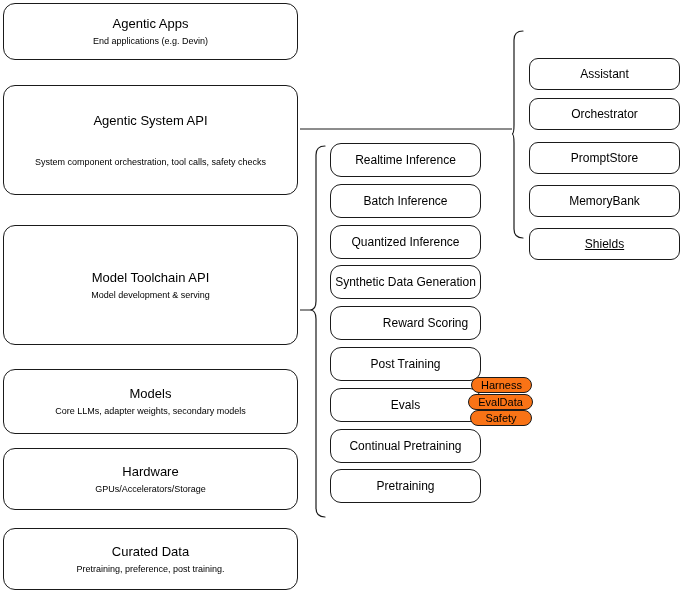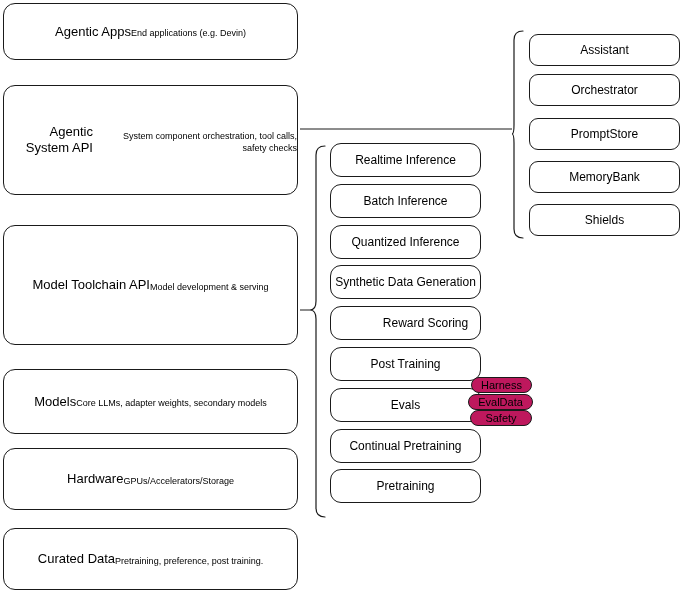--- a/index.html
+++ b/index.html
@@ -20,24 +20,24 @@
     left: 0; top: 0;
     width: 682px;
     height: 591px;
   }
   .box {
     position: absolute;
     box-sizing: border-box;
     border: 1px solid #1a1a1a;
     background: #ffffff;
     display: flex;
-    flex-direction: row;
+    flex-direction: column;
     align-items: center;
     justify-content: center;
-    text-align: right;
+    text-align: left;
   }
   
   .layer {
     border-radius: 12px;
     left: 3px;
     width: 295px;
   }
   .layer .title {
     font-size: 13px;
     line-height: 16px;
@@ -59,27 +59,28 @@
     line-height: 14px;
   }
   
   .right {
     border-radius: 9px;
     left: 529px;
     width: 151px;
     height: 32px;
     font-size: 12px;
     line-height: 14px;
+    margin-top: 24px;
   }
   
   .pill {
     position: absolute;
     box-sizing: border-box;
     border: 1px solid #1a1a1a;
-    background: #be185d;
+    background: #f97316;
     border-radius: 999px;
     height: 16px;
     display: flex;
     align-items: center;
     justify-content: center;
     font-size: 11px;
     line-height: 12px;
     color: #000;
   }
   svg.connectors {
@@ -180,17 +181,17 @@
   </div>
   <div class="box right" style="top:74px;">
     <span>Orchestrator</span>
   </div>
   <div class="box right" style="top:118px;">
     <span>PromptStore</span>
   </div>
   <div class="box right" style="top:161px;">
     <span>MemoryBank</span>
   </div>
-  <div class="box right" style="top:204px;">
+  <div class="box right" style="top:204px;text-decoration:underline;">
     <span>Shields</span>
   </div>
 
 </div>
 
 </body></html>

